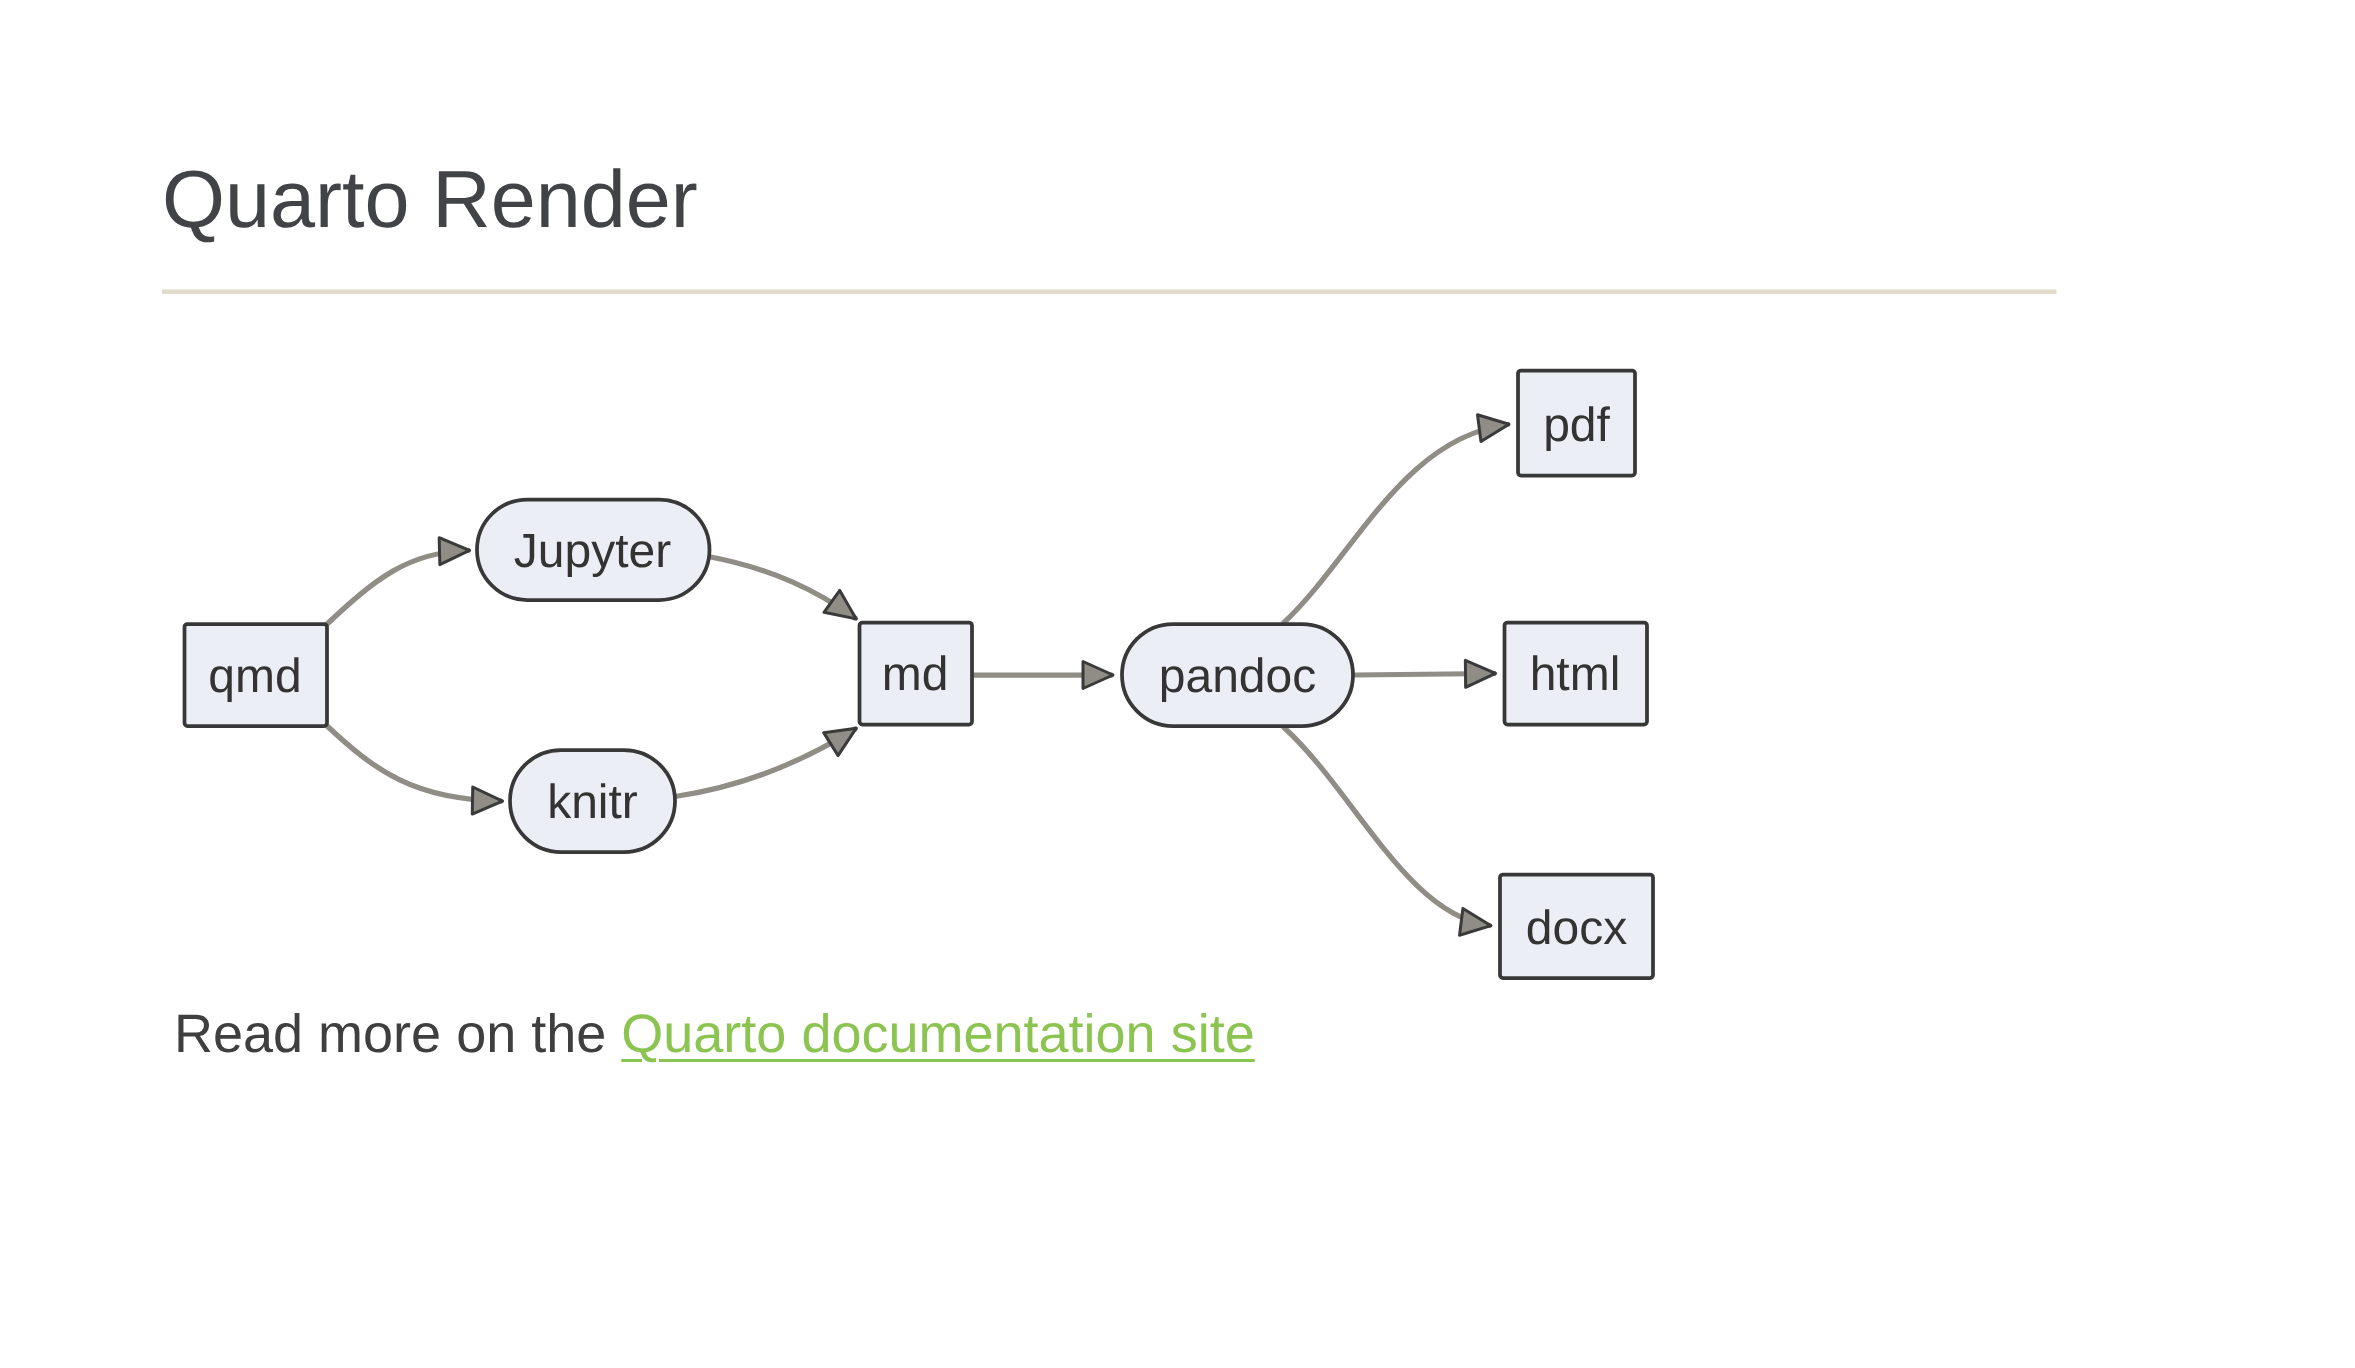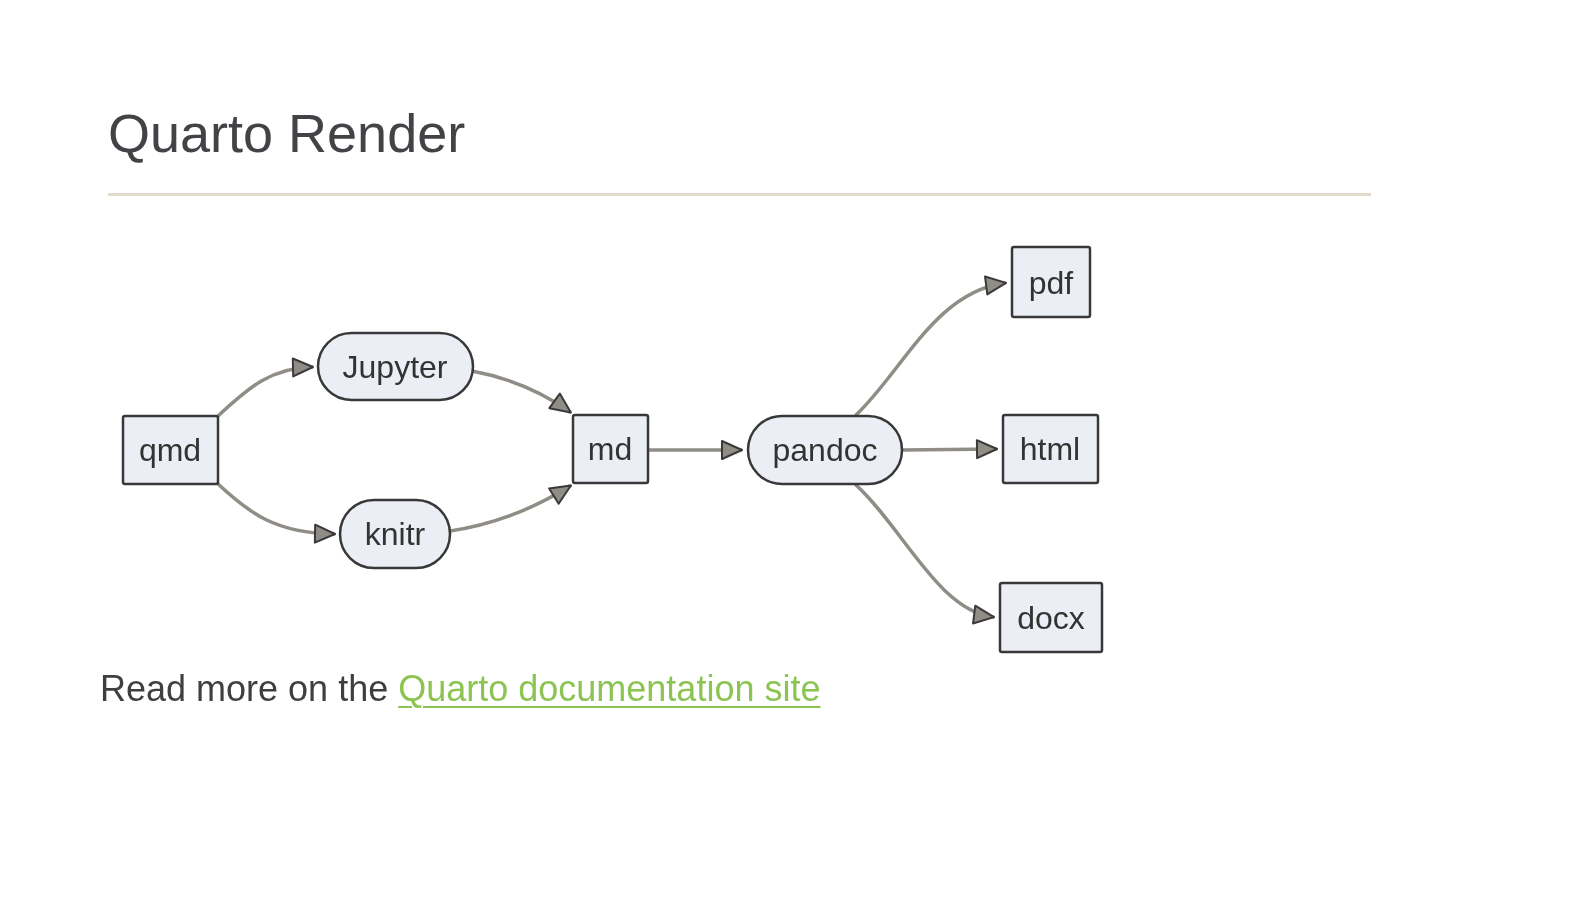--- a/index.html
+++ b/index.html
@@ -54,21 +54,21 @@
     stroke-width: 2.5px;
   }
   .node-label {
     font-family: "Liberation Sans", "DejaVu Sans", sans-serif;
     font-size: 32px;
     fill: #333333;
     text-anchor: middle;
   }
   .footer-text {
     position: absolute;
-    left: 100px;
+    left: 116px;
     top: 666px;
     margin: 0;
     font-size: 36px;
     color: #3f3f3f;
     line-height: 1.25;
   }
   .doc-link {
     color: #8cc452;
     text-decoration: underline;
     text-decoration-thickness: 2px;

